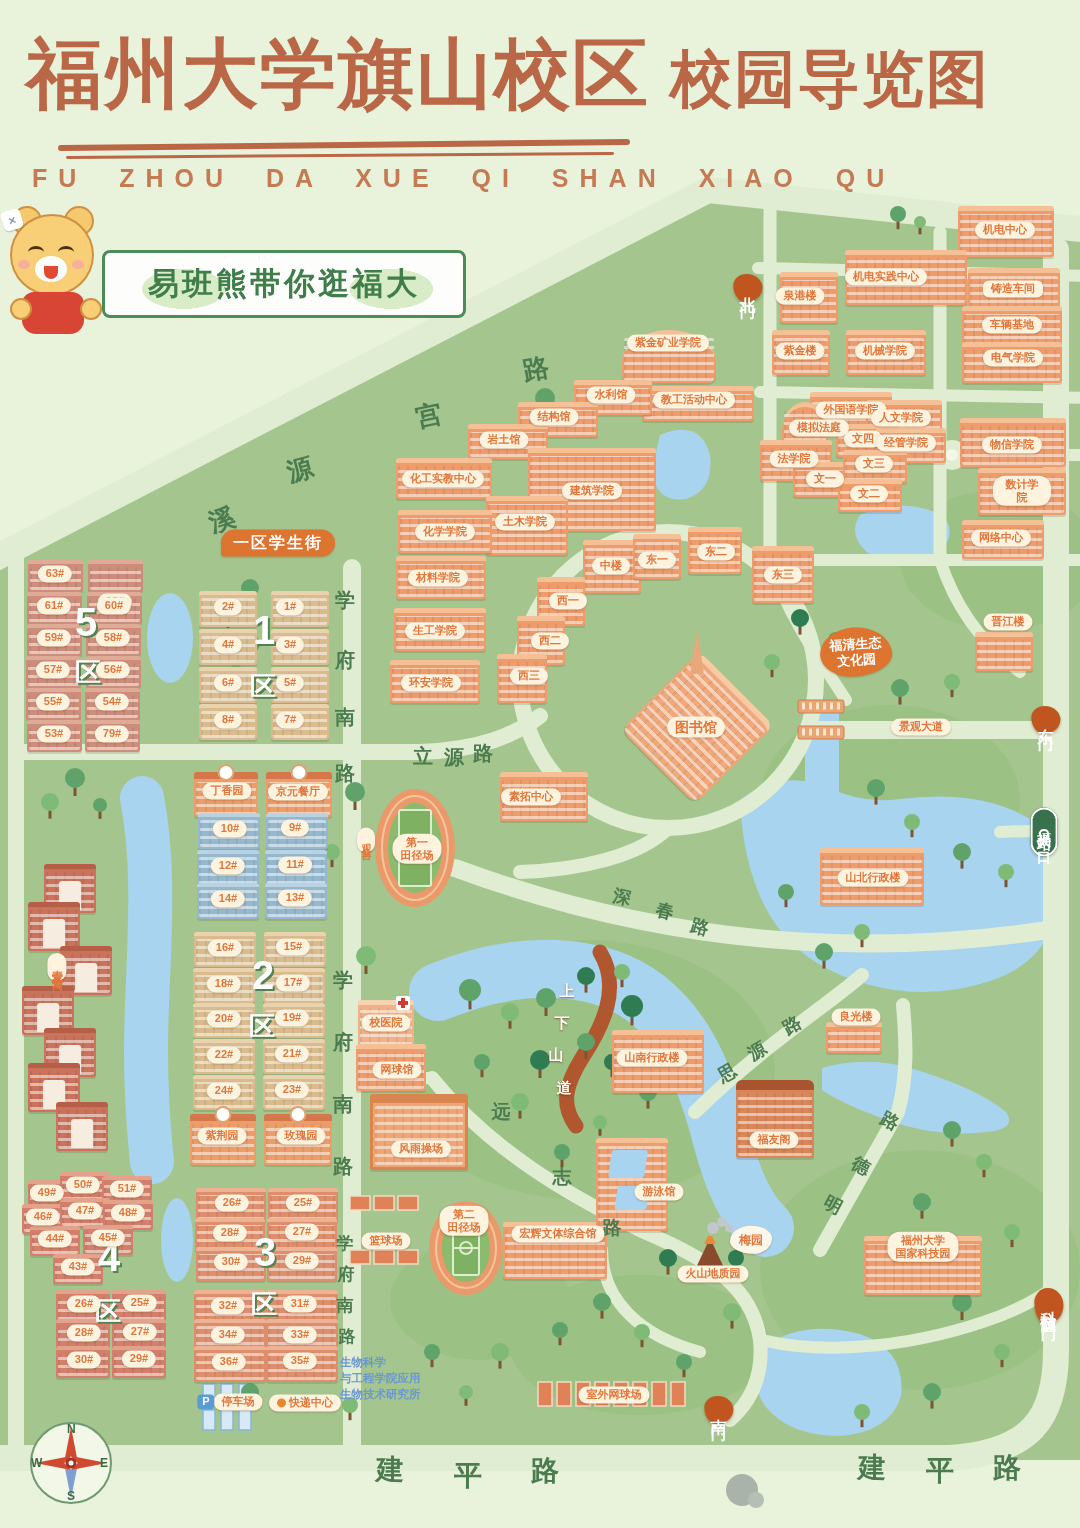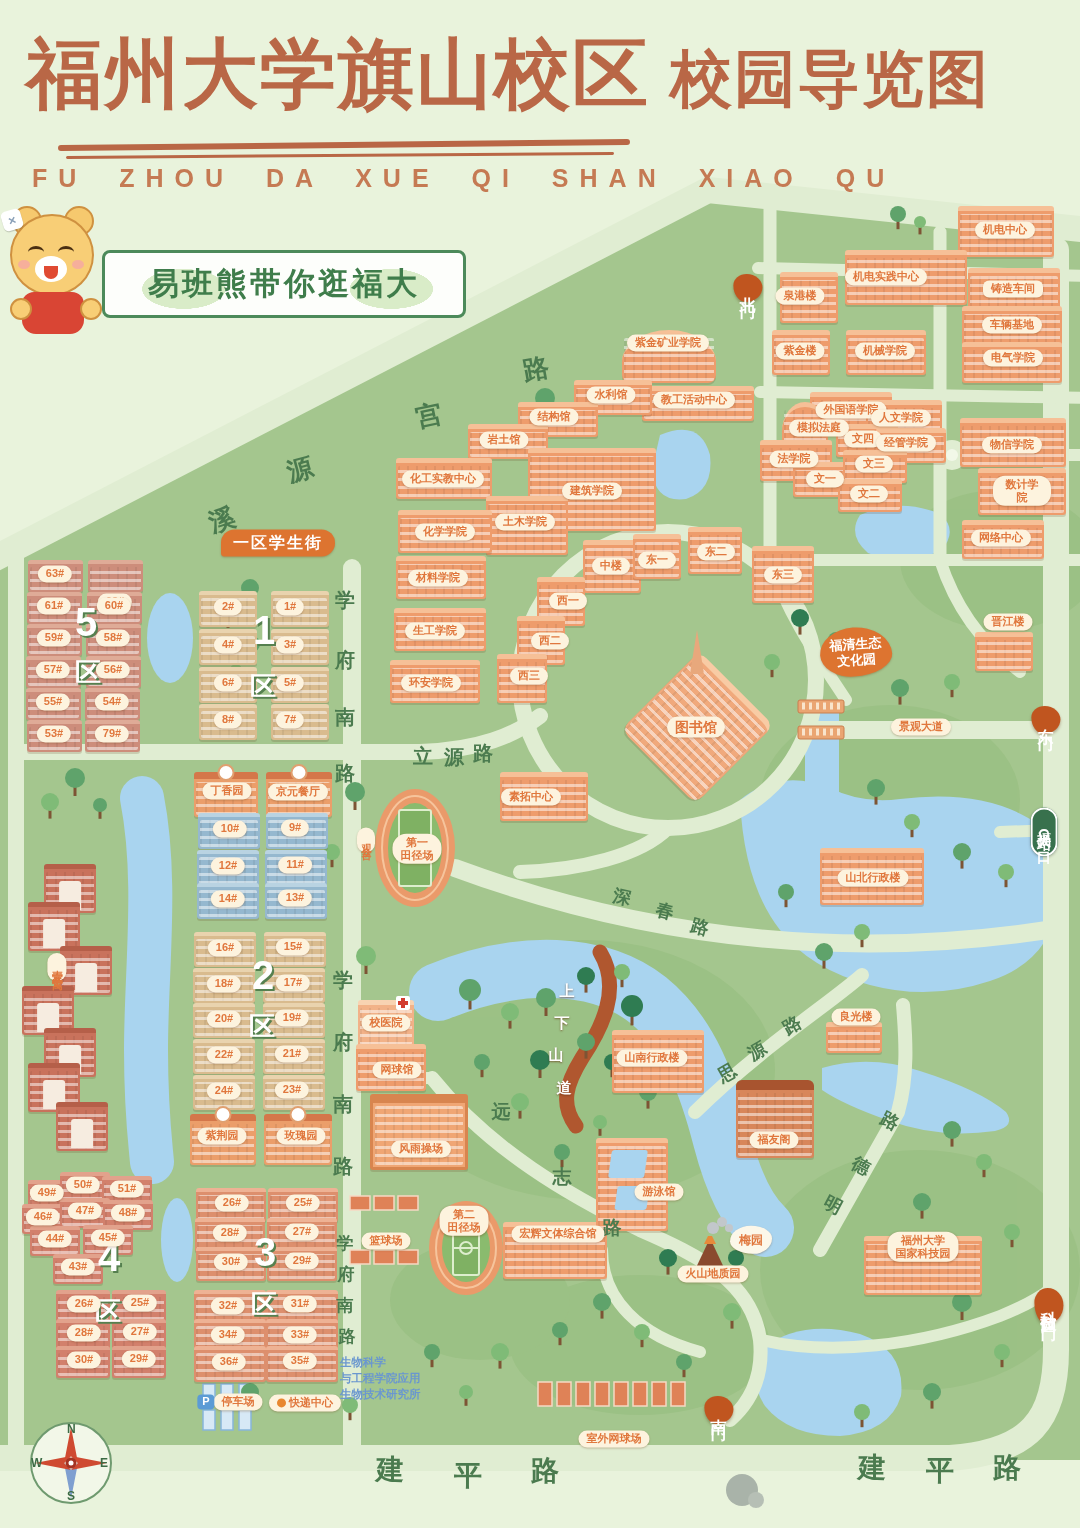--- a/index.html
+++ b/index.html
@@ -522,21 +522,21 @@
       <div class="lb pill" style="left: 856px; top: 1017px;">良光楼</div>
       <div class="lb pill" style="left: 774px; top: 1140px;">福友阁</div>
       <div class="lb pill" style="left: 923px; top: 1247px;">福州大学
 国家科技园</div>
       <div class="lb pillv" style="left: 366px; top: 840px; font-size: 10px;">观众台</div>
       <div class="lb pill" style="left: 417px; top: 849px; border-radius: 14px;">第一
 田径场</div>
       <div class="lb pill" style="left: 464px; top: 1221px;">第二
 田径场</div>
       <div class="lb pill" style="left: 386px; top: 1241px;">篮球场</div>
-      <div class="lb pill" style="left: 614px; top: 1395px; margin-top: 44px;">室外网球场</div>
+      <div class="lb pill" style="left: 614px; top: 1395px;">室外网球场</div>
       <div class="lb pill" style="left: 238px; top: 1402px;">停车场</div>
       <div class="lb picon" style="left: 206px; top: 1402px;">P</div>
       <div class="lb kd" style="left: 305px; top: 1403px;">快递中心</div>
       <div class="lb wblob" style="left: 751px; top: 1240px;">梅园</div>
       <div class="lb pill" style="left: 713px; top: 1274px;">火山地质园</div>
       <div class="lb obanner" style="left: 278px; top: 543px;">一区学生街</div>
       <div class="lb oblob" style="left: 856px; top: 652px;">福清生态
 文化园</div>
       <div class="lb bio" style="left: 332px; top: 1352px;">生物科学
 与工程学院应用

